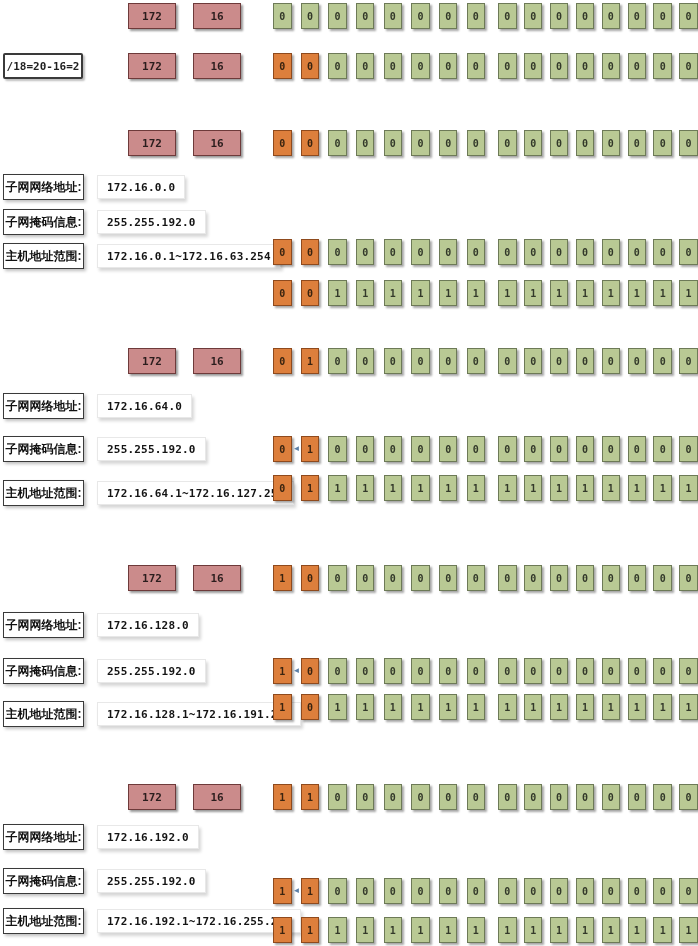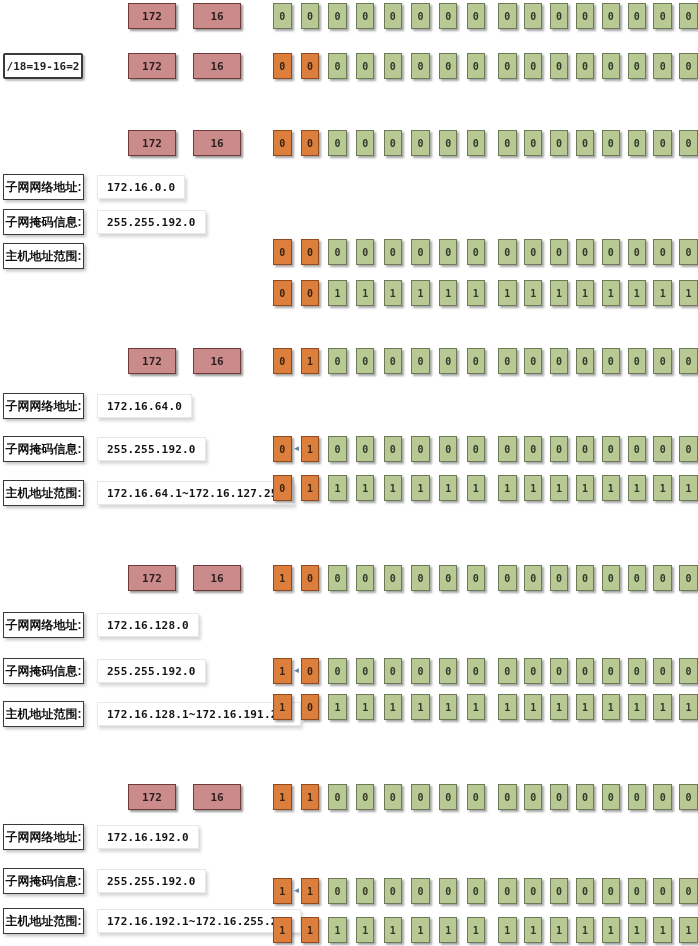--- a/index.html
+++ b/index.html
@@ -57,21 +57,21 @@
     <div class="abs bit" style="left: 355.95px; top: 3px;">0</div>
     <div class="abs bit" style="left: 575.7px; top: 3px;">0</div>
     <div class="abs bit" style="left: 383.6px; top: 3px;">0</div>
     <div class="abs bit" style="left: 601.6px; top: 3px;">0</div>
     <div class="abs bit" style="left: 411.25px; top: 3px;">0</div>
     <div class="abs bit" style="left: 627.5px; top: 3px;">0</div>
     <div class="abs bit" style="left: 438.9px; top: 3px;">0</div>
     <div class="abs bit" style="left: 653.4px; top: 3px;">0</div>
     <div class="abs bit" style="left: 466.55px; top: 3px;">0</div>
     <div class="abs bit" style="left: 679.3px; top: 3px;">0</div>
-    <div class="abs formulabox" style="left: 3px; top: 53px;">/18=19-16=2</div>
+    <div class="abs formulabox" style="left: 3px; top: 53px;">/18=20-16=2</div>
     <div class="abs octet" style="left: 128px; top: 53px;">172</div>
     <div class="abs octet" style="left: 193px; top: 53px;">16</div>
     <div class="abs bit orange" style="left: 273px; top: 53px;">0</div>
     <div class="abs bit" style="left: 498px; top: 53px;">0</div>
     <div class="abs bit orange" style="left: 300.65px; top: 53px;">0</div>
     <div class="abs bit" style="left: 523.9px; top: 53px;">0</div>
     <div class="abs bit" style="left: 328.3px; top: 53px;">0</div>
     <div class="abs bit" style="left: 549.8px; top: 53px;">0</div>
     <div class="abs bit" style="left: 355.95px; top: 53px;">0</div>
     <div class="abs bit" style="left: 575.7px; top: 53px;">0</div>
@@ -99,20 +99,21 @@
     <div class="abs bit" style="left: 627.5px; top: 130px;">0</div>
     <div class="abs bit" style="left: 438.9px; top: 130px;">0</div>
     <div class="abs bit" style="left: 653.4px; top: 130px;">0</div>
     <div class="abs bit" style="left: 466.55px; top: 130px;">0</div>
     <div class="abs bit" style="left: 679.3px; top: 130px;">0</div>
     <div class="abs lblbox" style="left: 3px; top: 174px;">子网网络地址:</div>
     <div class="abs valbox" style="left: 97px; top: 175px;">172.16.0.0</div>
     <div class="abs lblbox" style="left: 3px; top: 209px;">子网掩码信息:</div>
     <div class="abs valbox" style="left: 97px; top: 210px;">255.255.192.0</div>
     <div class="abs lblbox" style="left: 3px; top: 243px;">主机地址范围:</div>
+    <div class="abs valbox" style="left: 97px; top: 244px;">172.16.0.1~172.16.63.254</div>
     <div class="abs bit orange" style="left: 273px; top: 239px;">0</div>
     <div class="abs bit" style="left: 498px; top: 239px;">0</div>
     <div class="abs bit orange" style="left: 300.65px; top: 239px;">0</div>
     <div class="abs bit" style="left: 523.9px; top: 239px;">0</div>
     <div class="abs bit" style="left: 328.3px; top: 239px;">0</div>
     <div class="abs bit" style="left: 549.8px; top: 239px;">0</div>
     <div class="abs bit" style="left: 355.95px; top: 239px;">0</div>
     <div class="abs bit" style="left: 575.7px; top: 239px;">0</div>
     <div class="abs bit" style="left: 383.6px; top: 239px;">0</div>
     <div class="abs bit" style="left: 601.6px; top: 239px;">0</div>

